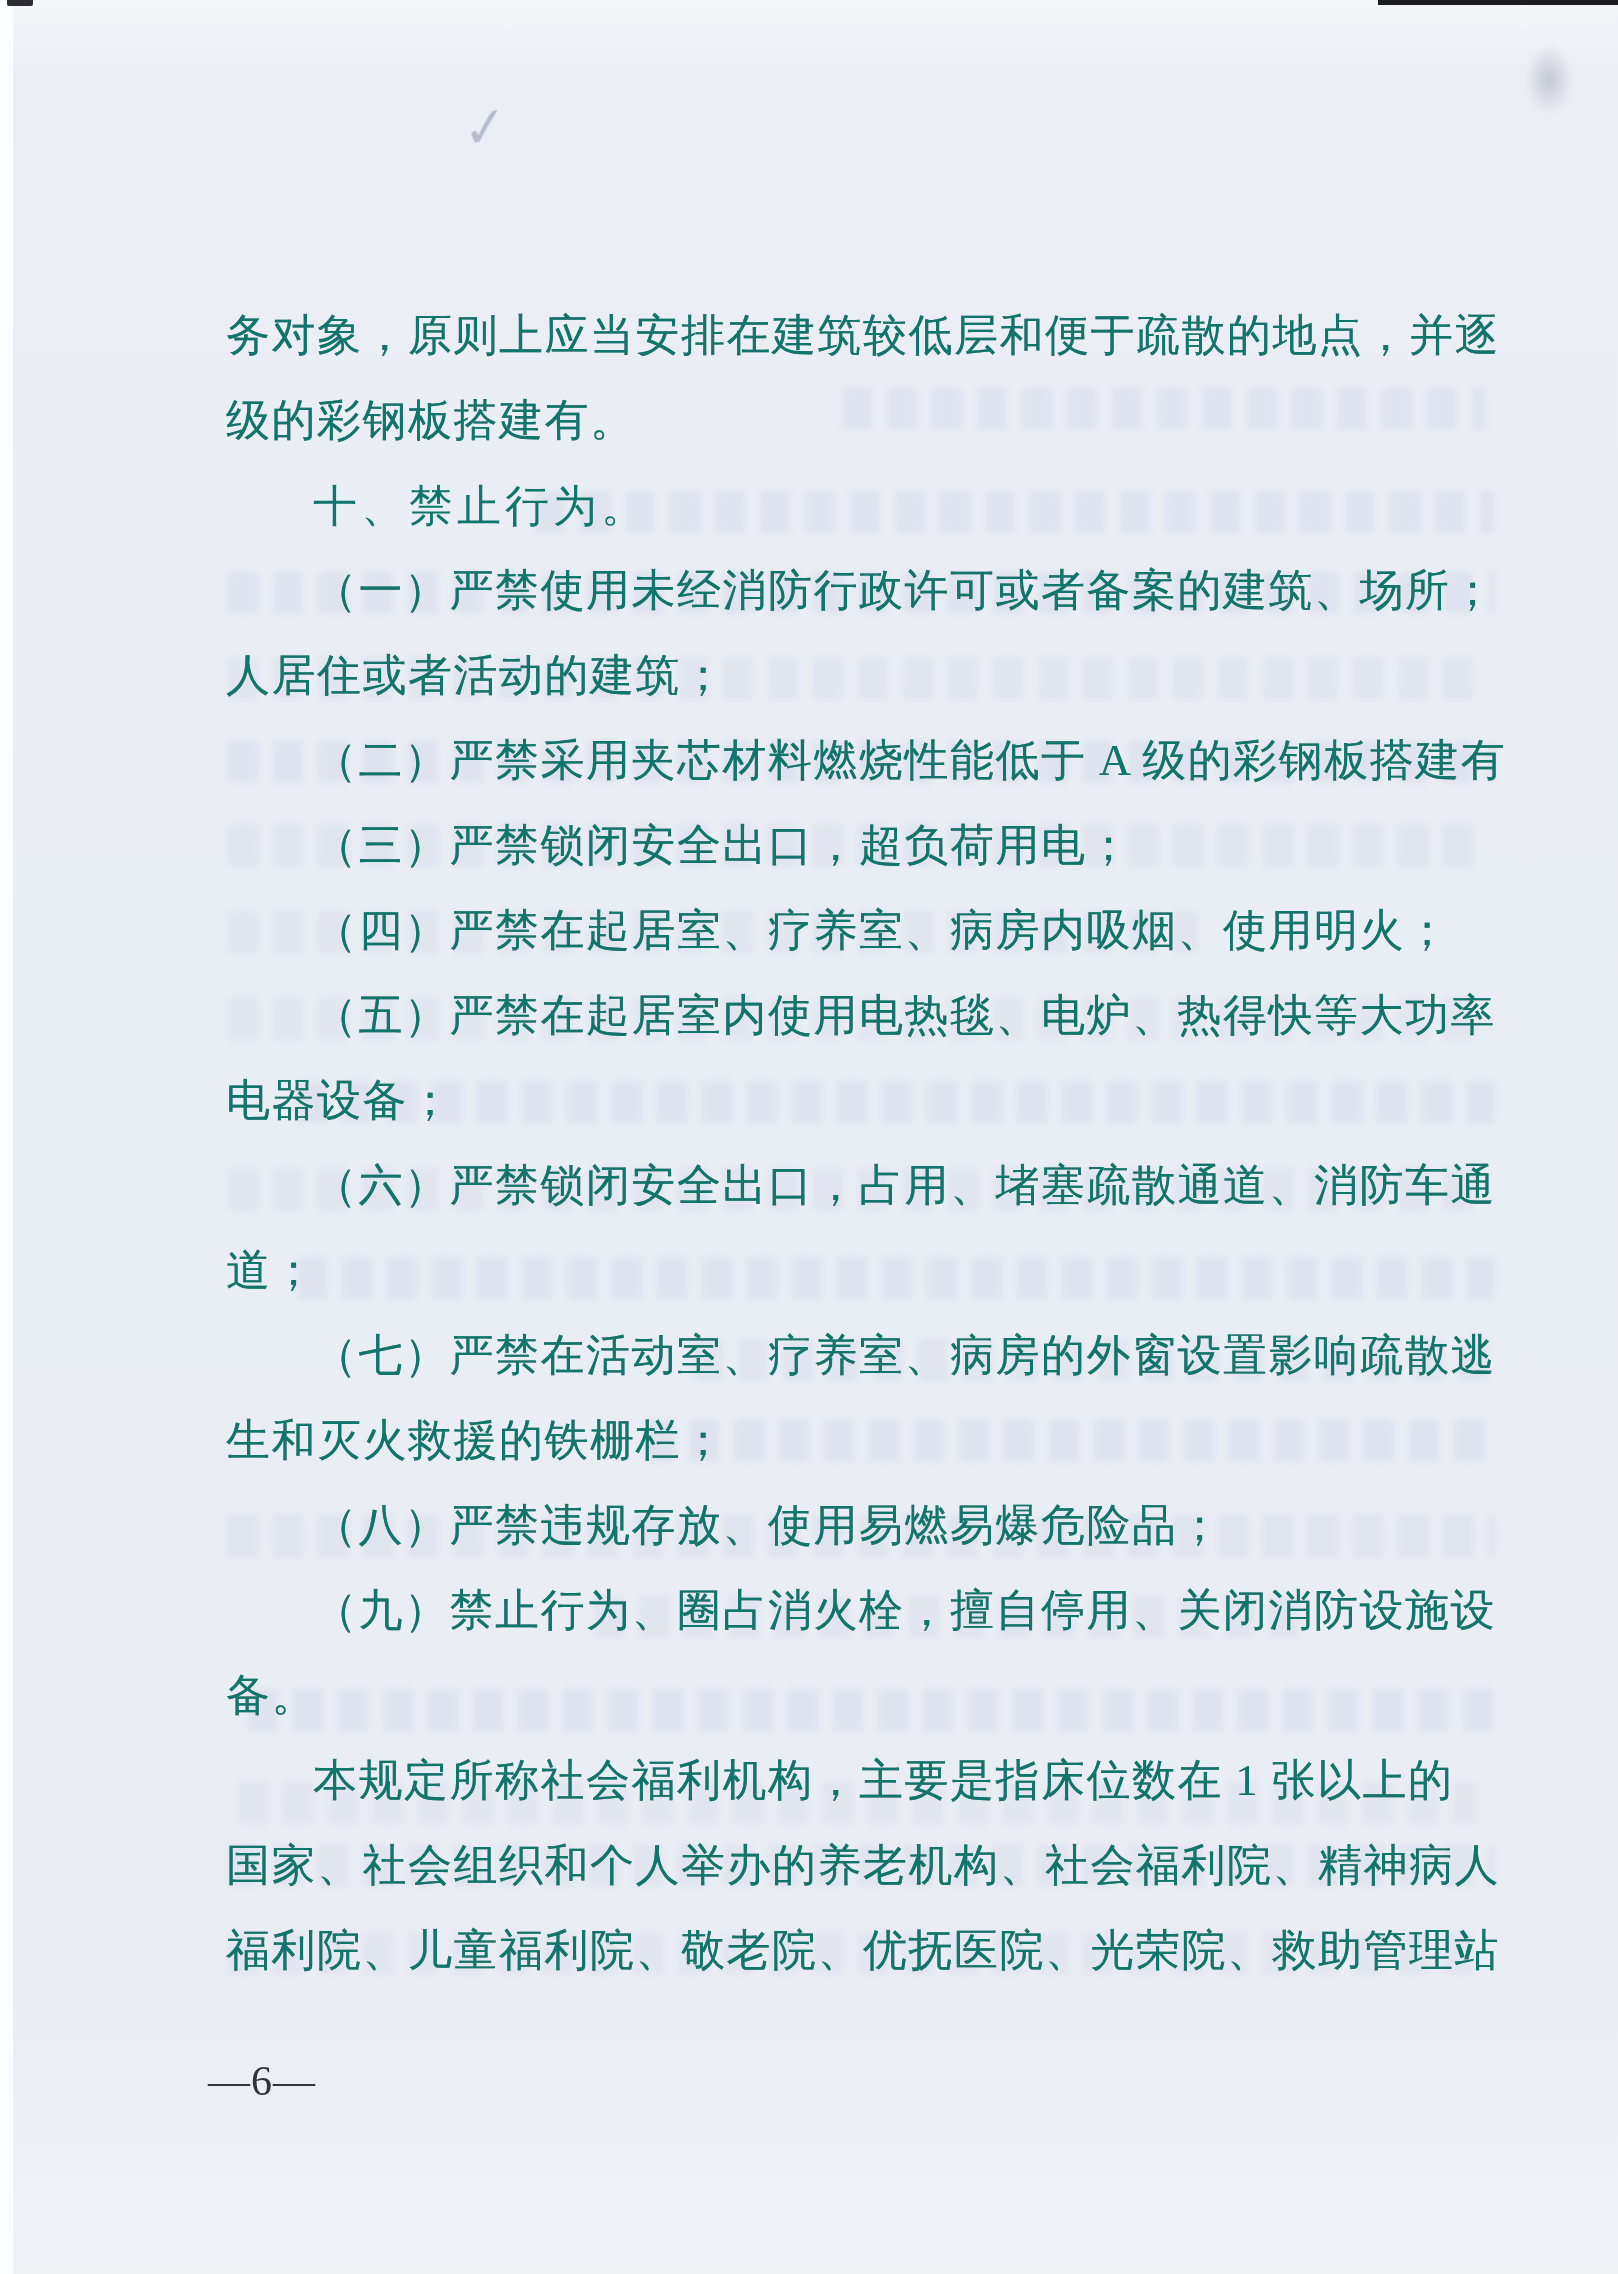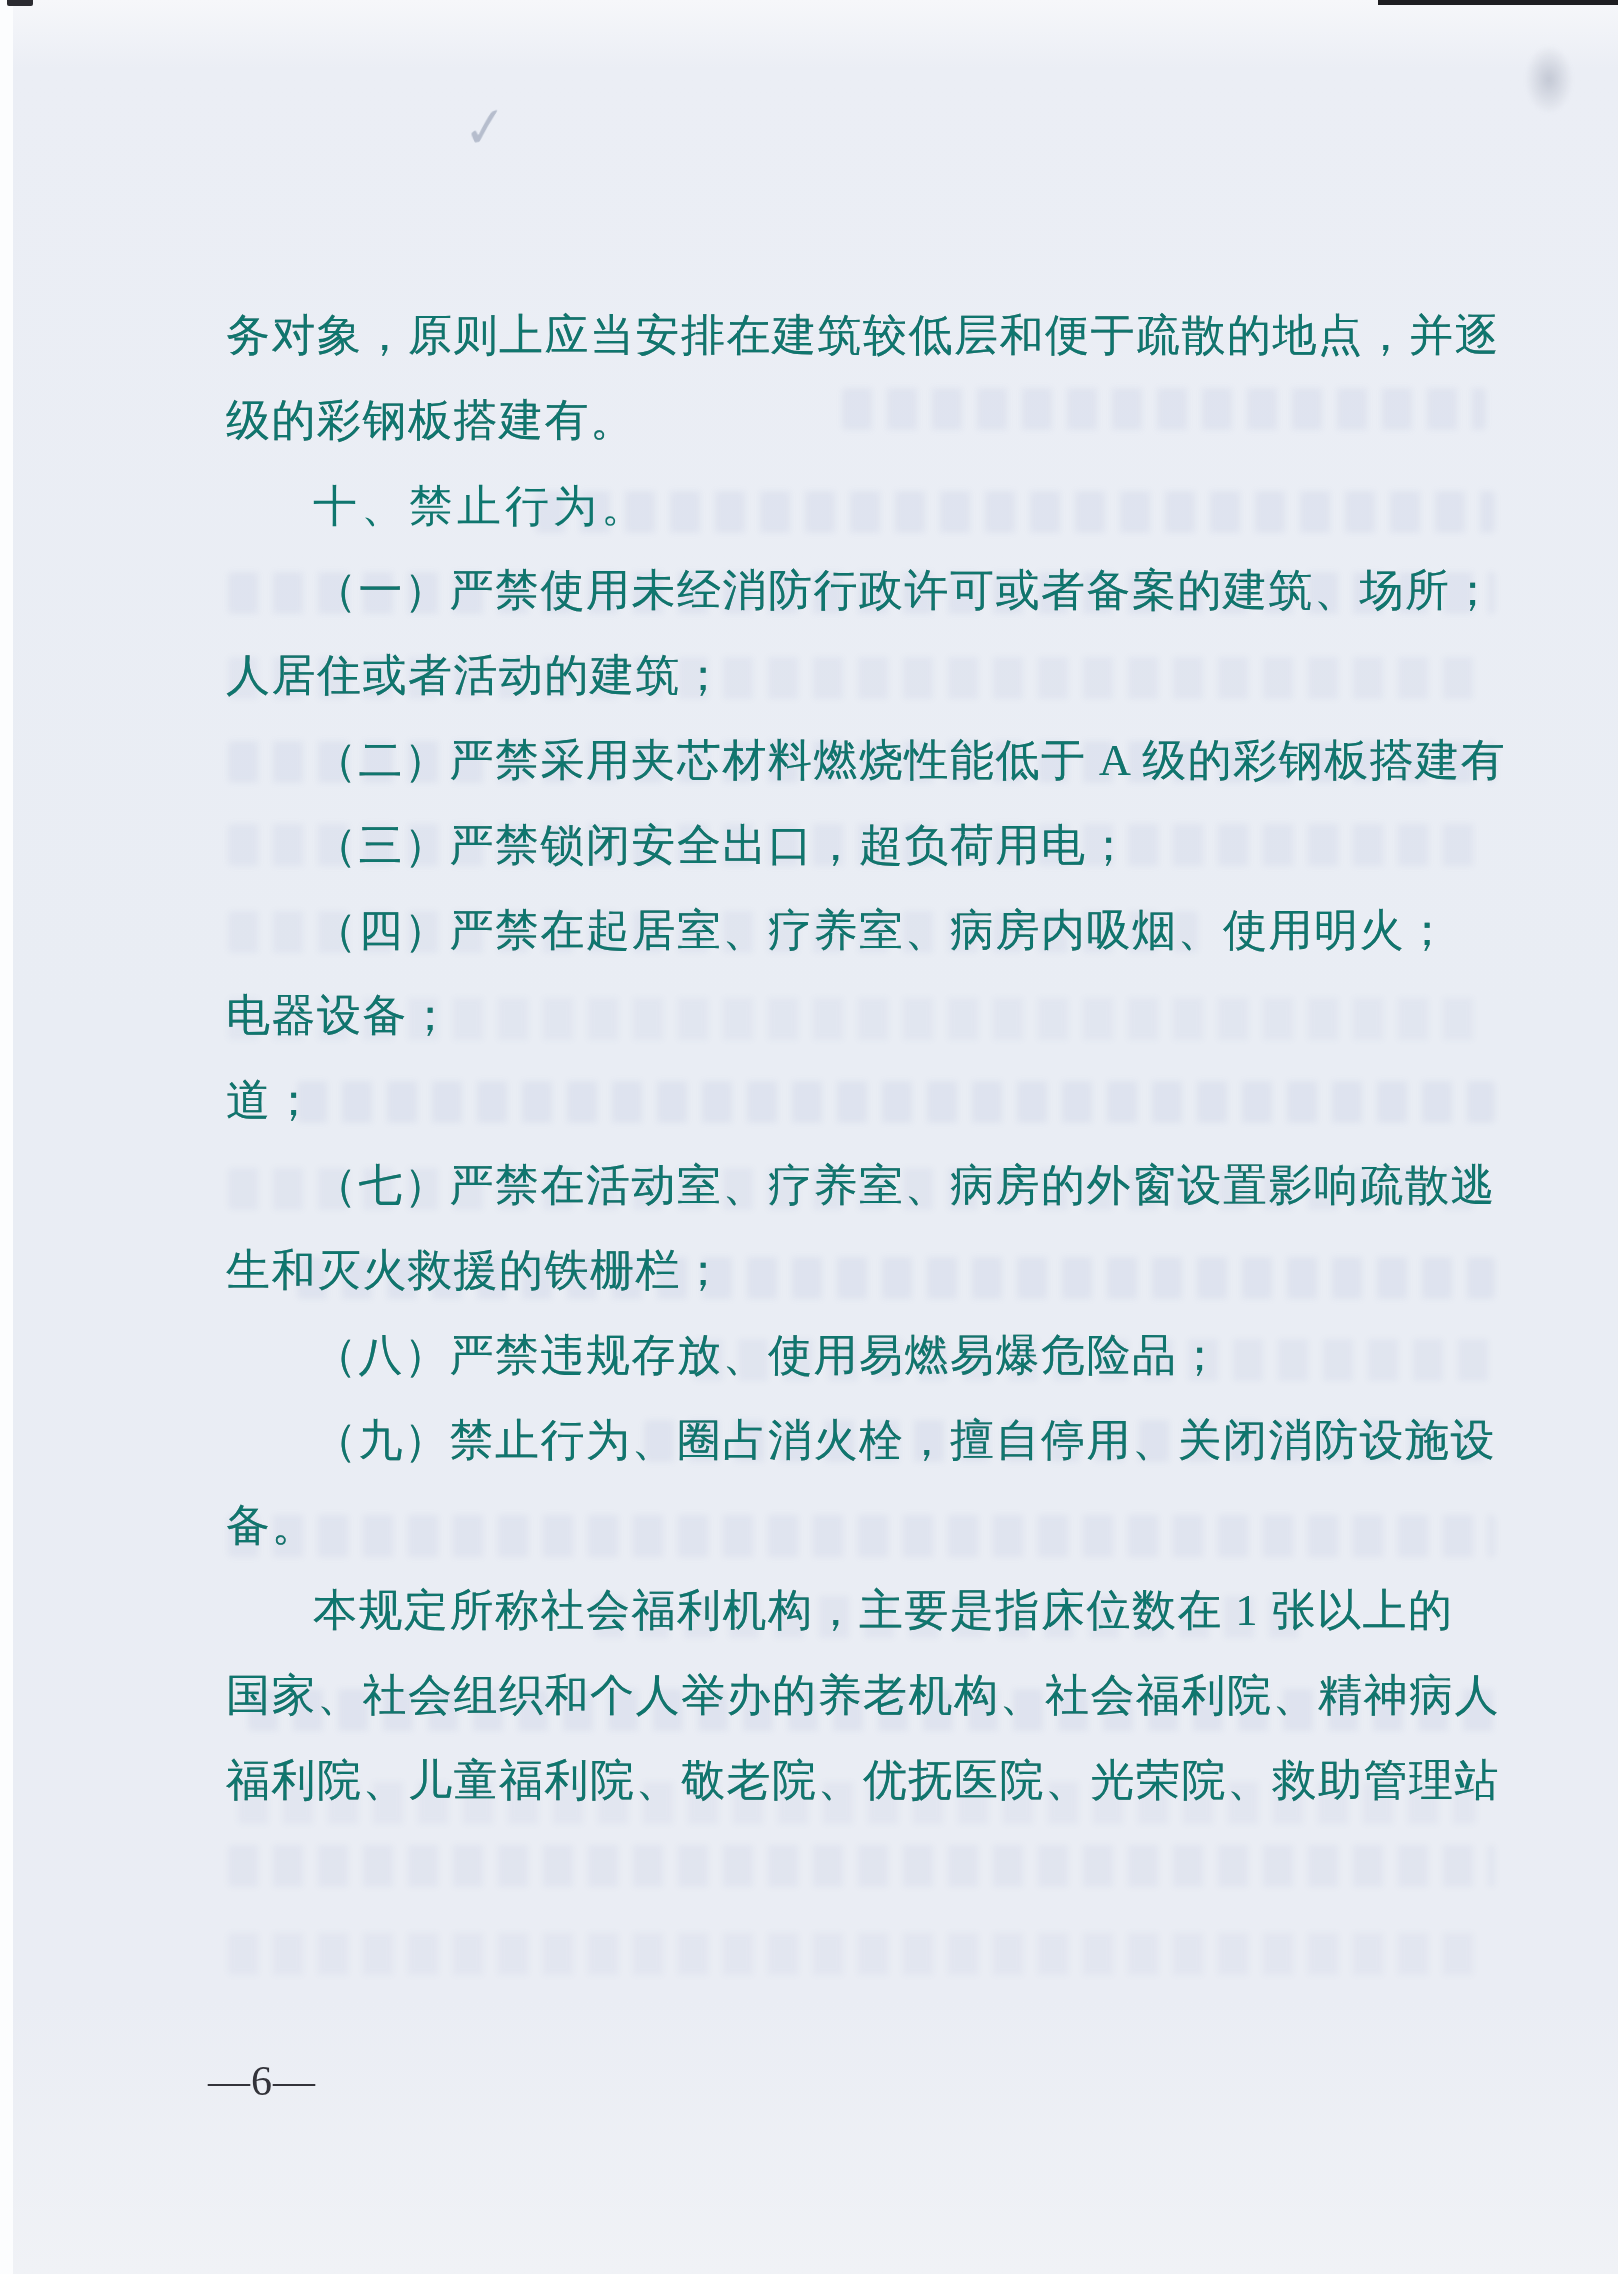--- a/index.html
+++ b/index.html
@@ -100,21 +100,23 @@
 
 <main class="textblock" id="doc-body">
     <div class="line">务对象，原则上应当安排在建筑较低层和便于疏散的地点，并逐</div>
     <div class="line">级的彩钢板搭建有。</div>
     <div class="line indent bold">十、禁止行为。</div>
     <div class="line indent">（一）严禁使用未经消防行政许可或者备案的建筑、场所；</div>
     <div class="line">人居住或者活动的建筑；</div>
     <div class="line indent">（二）严禁采用夹芯材料燃烧性能低于 A 级的彩钢板搭建有</div>
     <div class="line indent">（三）严禁锁闭安全出口，超负荷用电；</div>
     <div class="line indent">（四）严禁在起居室、疗养室、病房内吸烟、使用明火；</div>
+    <div class="line indent">（五）严禁在起居室内使用电热毯、电炉、热得快等大功率</div>
     <div class="line">电器设备；</div>
+    <div class="line indent">（六）严禁锁闭安全出口，占用、堵塞疏散通道、消防车通</div>
     <div class="line">道；</div>
     <div class="line indent">（七）严禁在活动室、疗养室、病房的外窗设置影响疏散逃</div>
     <div class="line">生和灭火救援的铁栅栏；</div>
     <div class="line indent">（八）严禁违规存放、使用易燃易爆危险品；</div>
     <div class="line indent">（九）禁止行为、圈占消火栓，擅自停用、关闭消防设施设</div>
     <div class="line">备。</div>
     <div class="line indent">本规定所称社会福利机构，主要是指床位数在 1 张以上的</div>
     <div class="line">国家、社会组织和个人举办的养老机构、社会福利院、精神病人</div>
     <div class="line">福利院、儿童福利院、敬老院、优抚医院、光荣院、救助管理站</div>
   </main>

